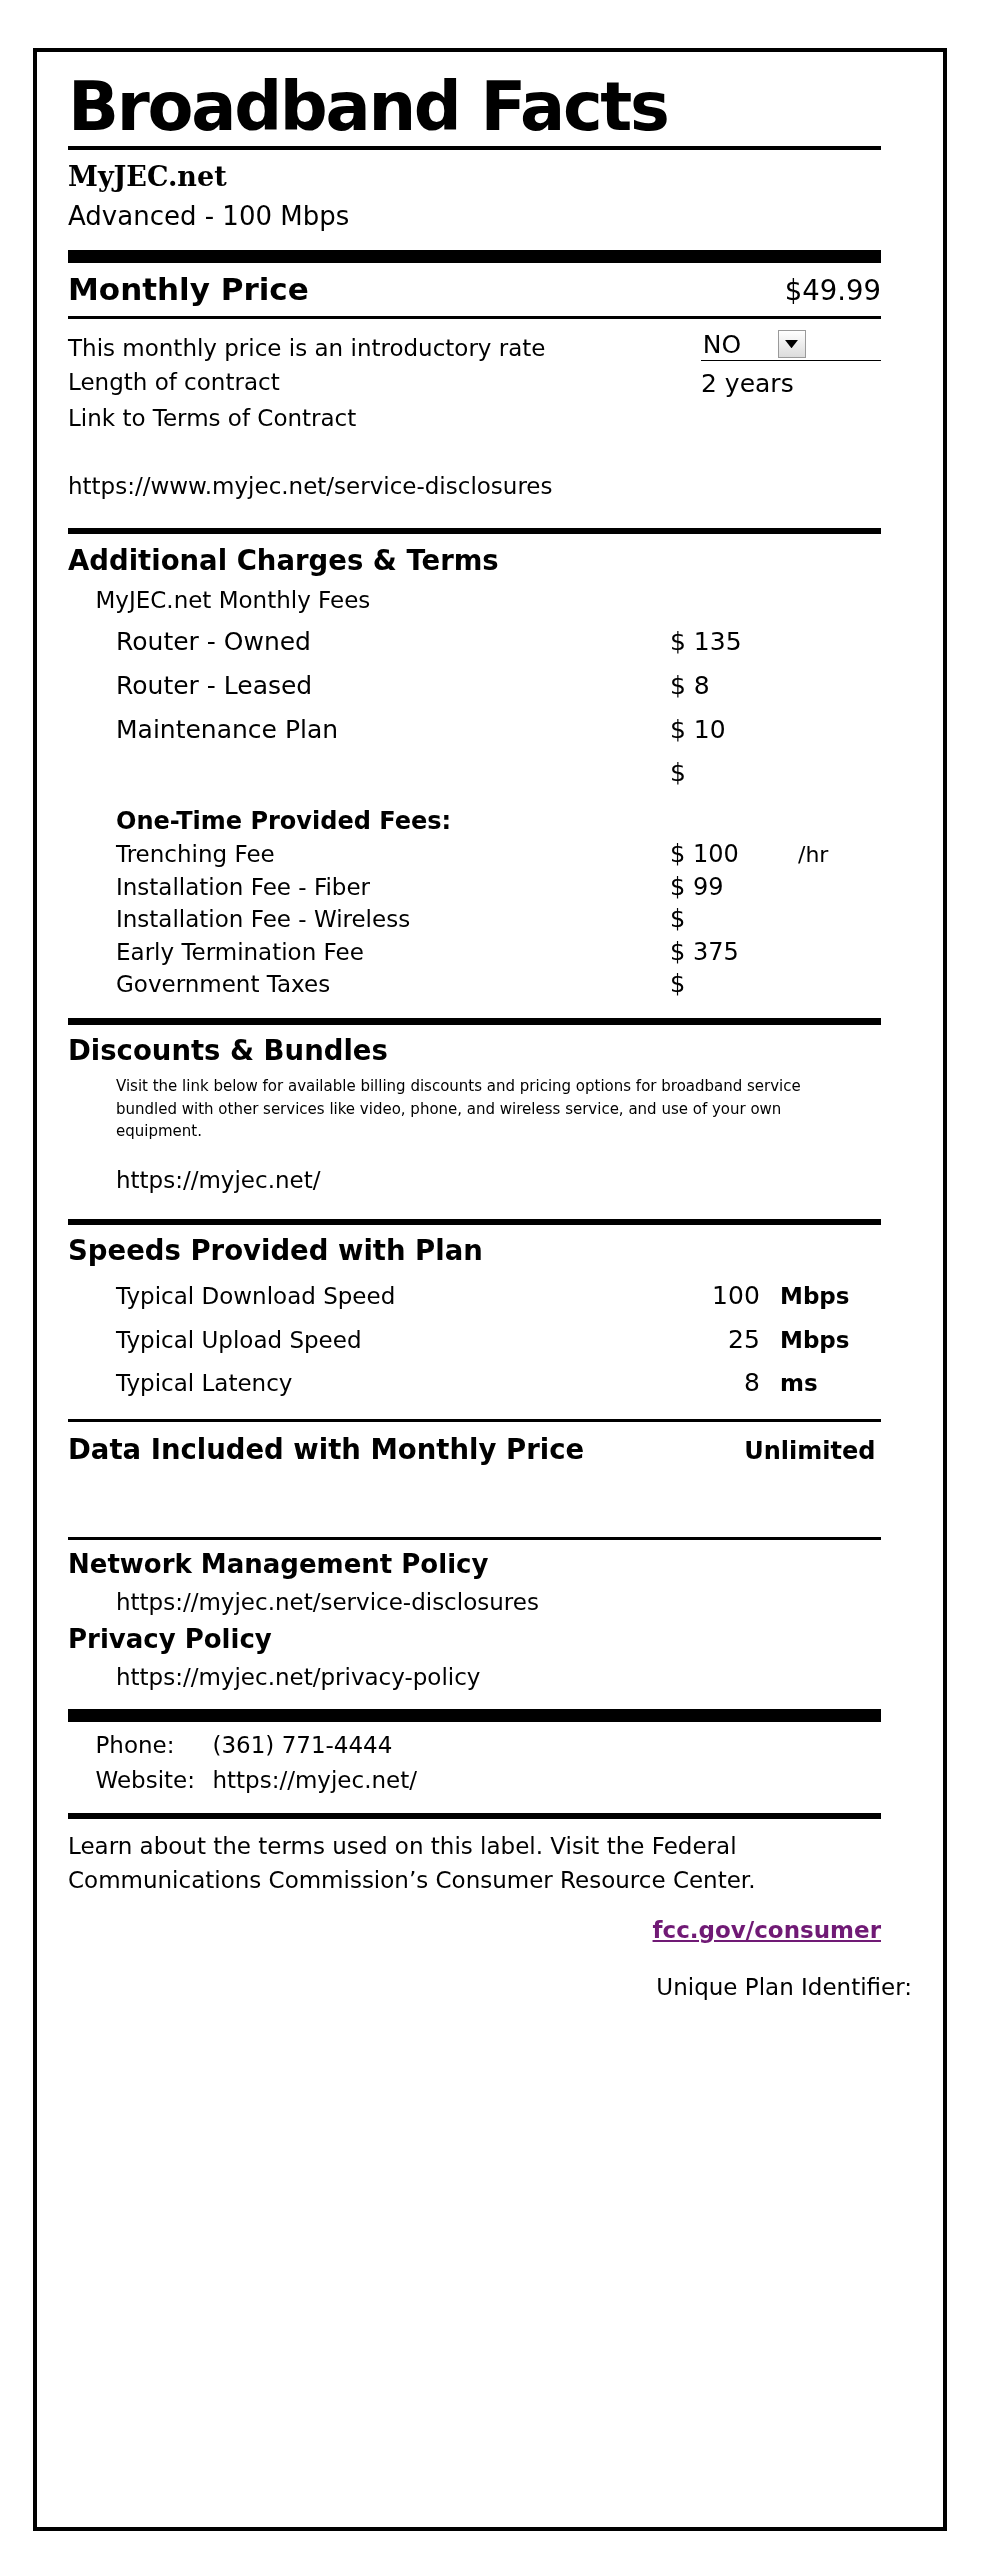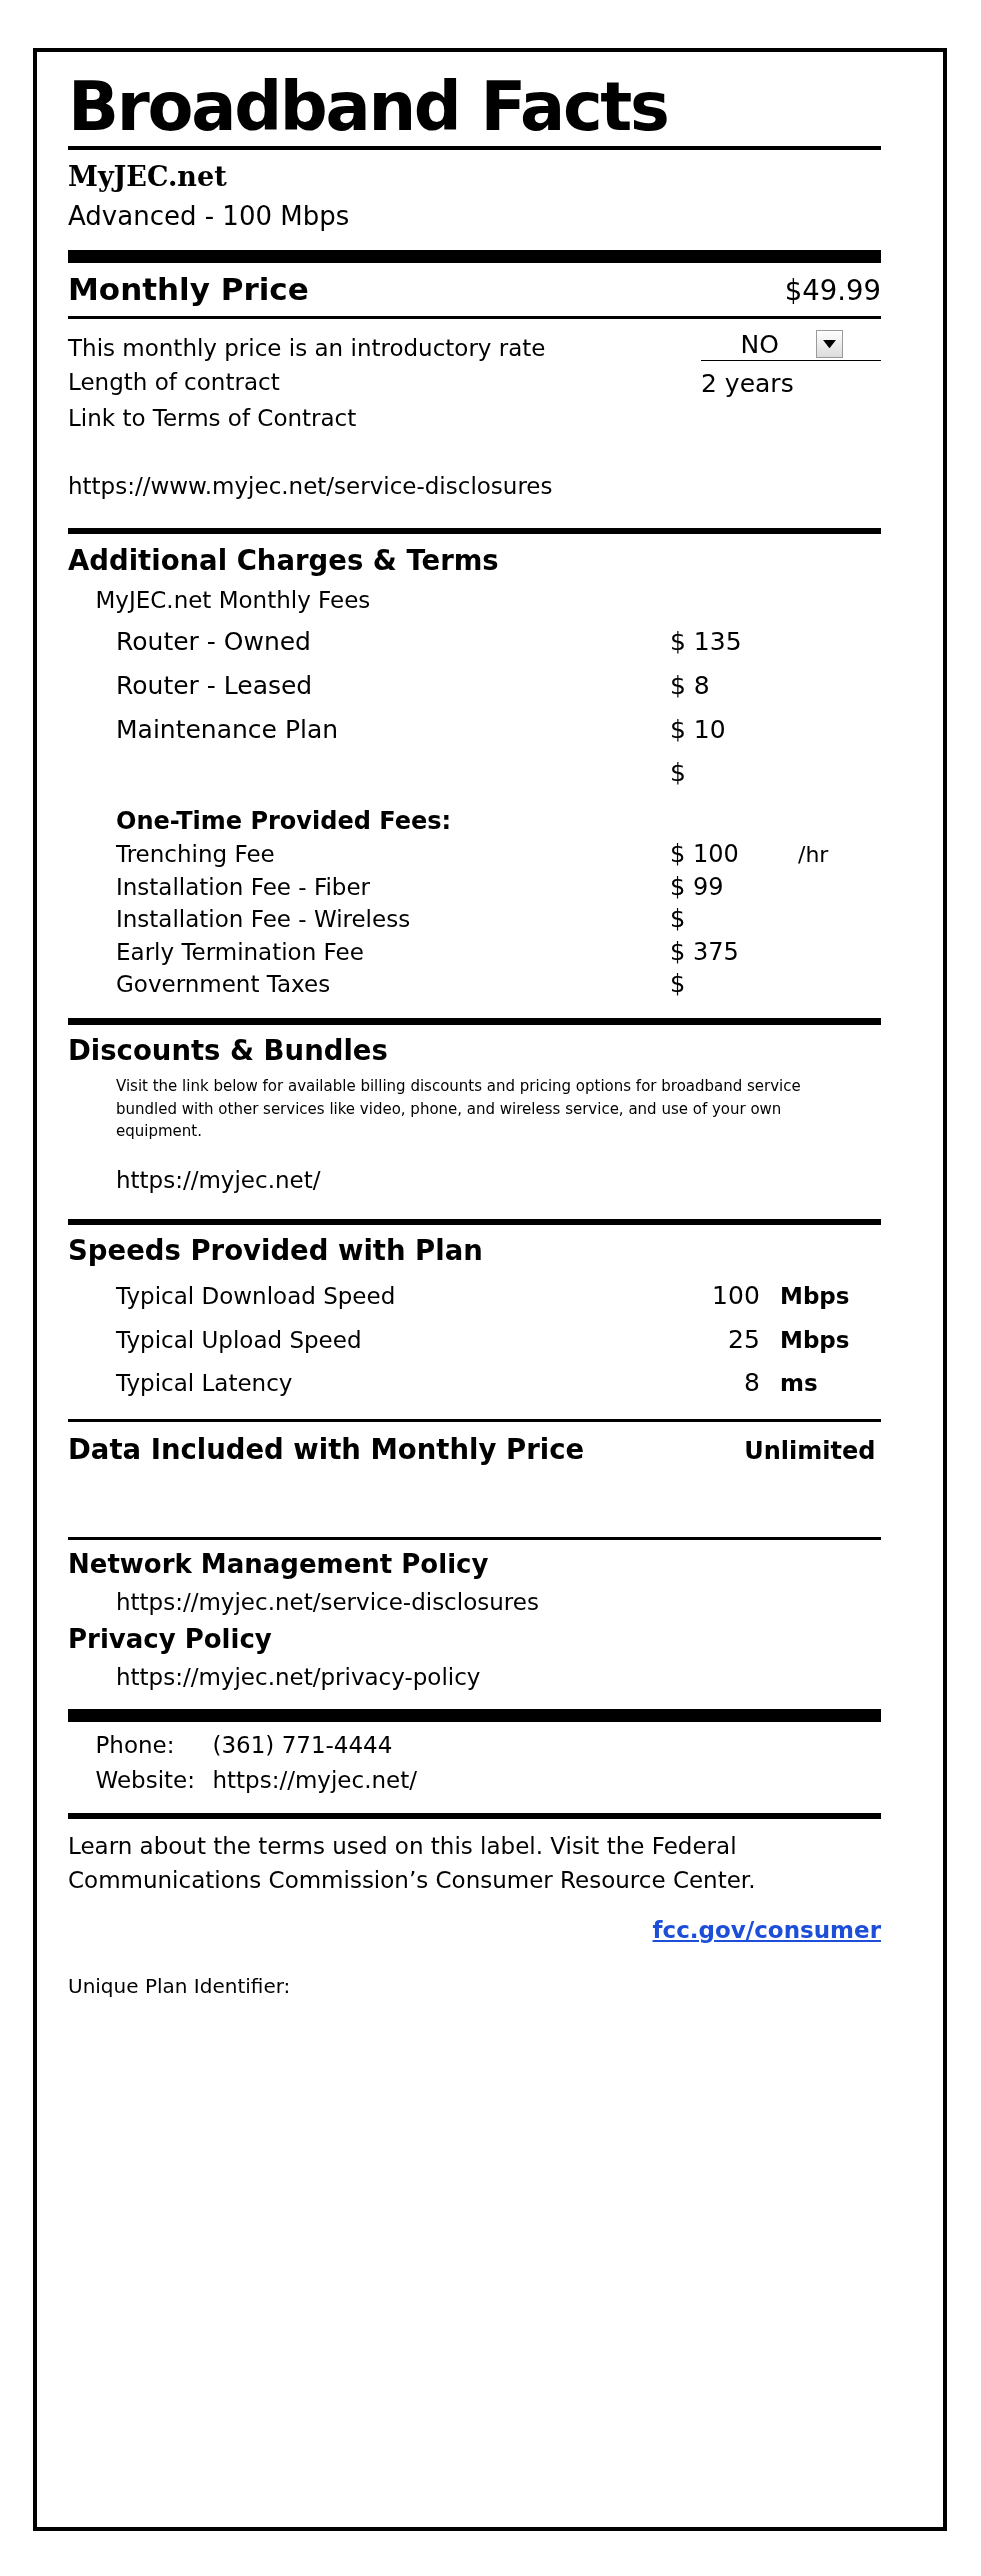--- a/index.html
+++ b/index.html
@@ -103,21 +103,21 @@
     font-size: 23px;
     flex: 1 1 auto;
     padding-top: 5.5px;
   }
   .intro-select-wrap {
     width: 180px;
     position: relative;
     border-bottom: 1.8px solid #000;
     display: flex;
     align-items: center;
-    justify-content: center;
+    justify-content: flex-start;
     padding-bottom: 1.8px;
     gap: 37px;
   }
   .intro-select-val {
     font-size: 25px;
     padding-left: 1.8px;
   }
   .sel-btn {
     width: 27.5px;
     height: 27.5px;
@@ -281,26 +281,27 @@
     line-height: 1.45;
     margin-top: 11px;
     width: 813px;
   }
   .fcc-link {
     text-align: right;
     width: 813px;
     margin-top: 20px;
     font-size: 23px;
     font-weight: bold;
-    color: #1d4ed8;
+    color: #701a75;
     text-decoration: underline;
   }
   .uid {
-    font-size: 20px;
+    font-size: 23px;
     margin-top: 31px;
+    text-align: right;
   }
 </style>
 </head>
 <body>
 
 <div class="label-outer">
   <div class="label-inner">
 
     <div class="title">Broadband Facts</div>
     <div class="provider">MyJEC.net</div>

